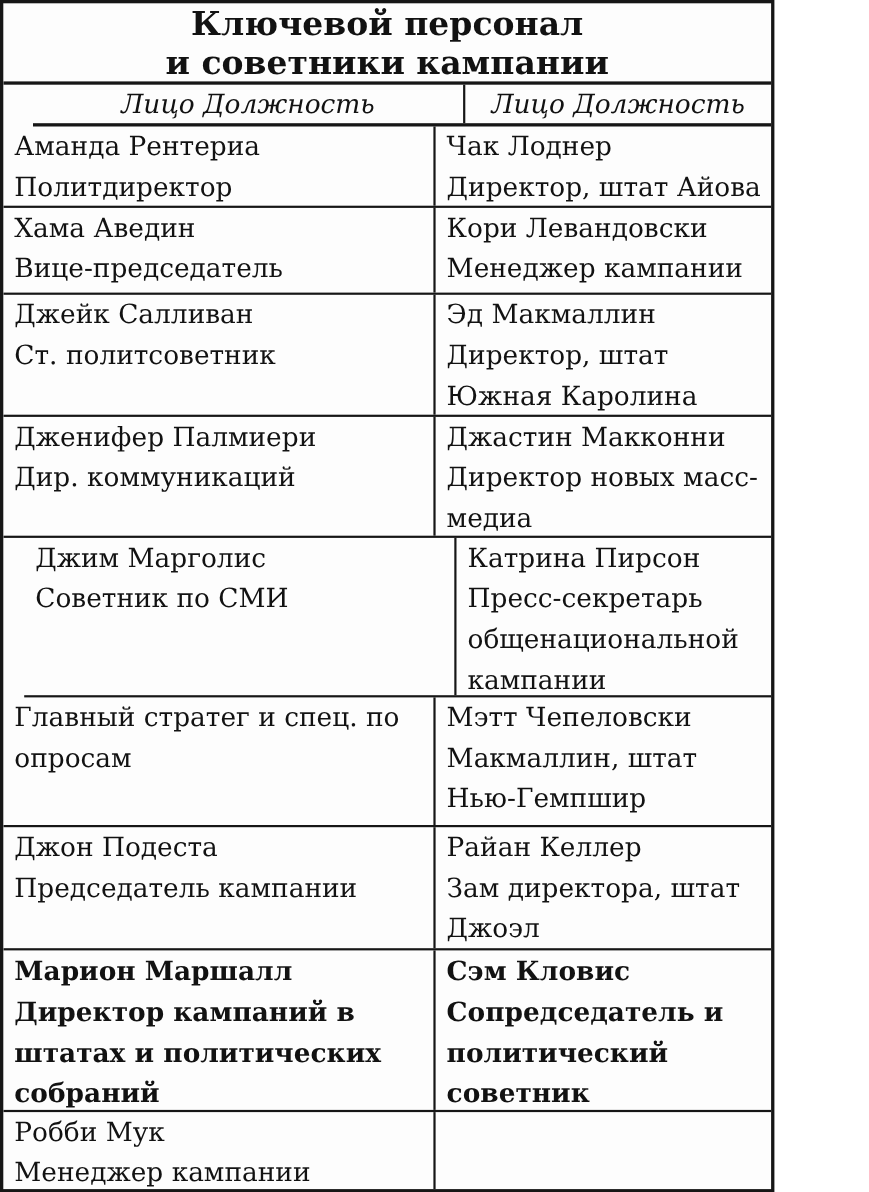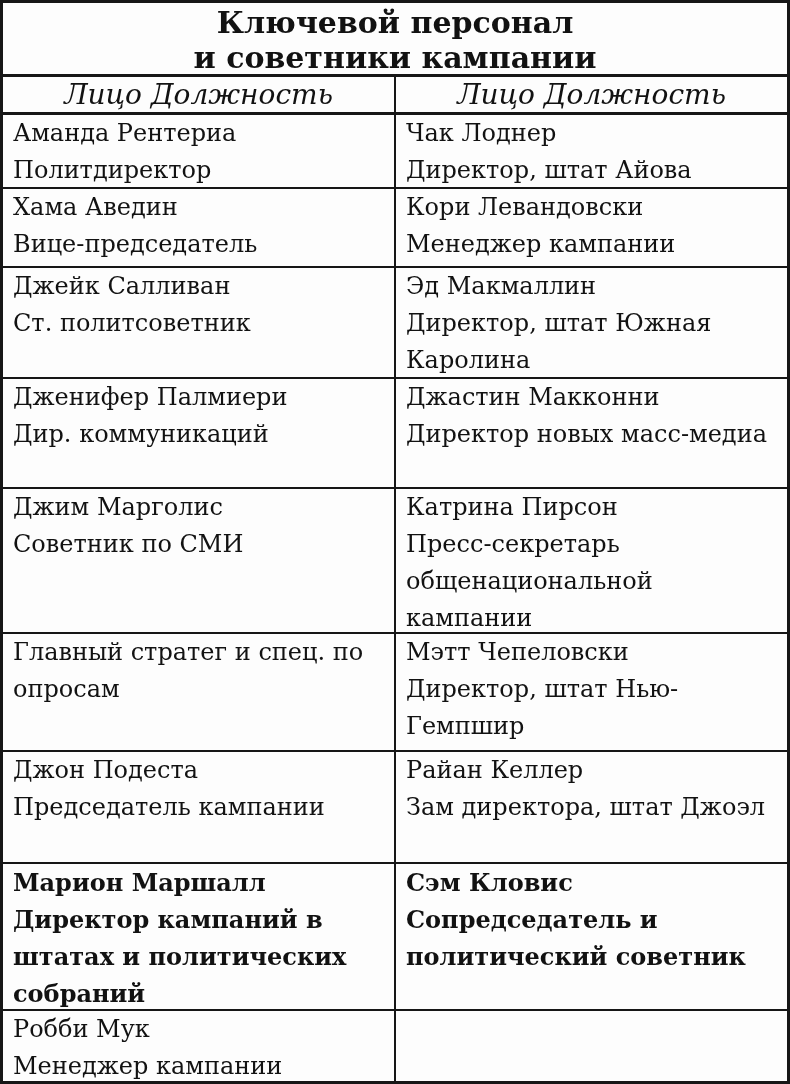--- a/index.html
+++ b/index.html
@@ -1,19 +1,19 @@
 <!DOCTYPE html>
 <html><head>
 <meta charset="utf-8">
 <style>
   html, body { margin: 0; padding: 0; background: #ffffff; }
   body { width: 790px; height: 1084px; overflow: hidden; }
   .ptable {
     box-sizing: border-box;
-    width: 790px; height: 1084px;
+    width: 704px; height: 1084px;
     border: 3px solid #161616;
     background: #fdfdfd;
     color: #121212;
     font-family: "DejaVu Serif", "Liberation Serif", serif;
     display: flex; flex-direction: column;
     overflow: hidden;
   }
   .title {
     box-sizing: border-box;
     min-height: 74px;
@@ -23,41 +23,42 @@
     font-size: 30px;
     line-height: 35px;
     padding-top: 2px;
   }
   .chead {
     box-sizing: border-box;
     min-height: 38px;
     border-bottom: 3px solid #161616;
     display: flex;
     font-style: italic;
-    font-size: 28px;
+    font-size: 24px;
+    margin-left: 27px;
   }
   .chead .cell { display: flex; align-items: center; justify-content: center; padding: 0; }
   .cell { box-sizing: border-box; }
   .cell.left  { width: 393px; border-right: 2px solid #161616; }
   .cell.right { flex: 1; }
   .trow {
     box-sizing: border-box;
     display: flex;
     border-bottom: 2px solid #161616;
   }
   .trow .cell {
     padding: 0 8px 0 10px;
     font-size: 24px;
     line-height: 37px;
   }
   .ptable > .trow:nth-child(3)  { min-height: 73px;  }
   .ptable > .trow:nth-child(4)  { min-height: 79px;  }
   .ptable > .trow:nth-child(5)  { min-height: 111px; }
   .ptable > .trow:nth-child(6)  { min-height: 110px; }
-  .ptable > .trow:nth-child(7)  { min-height: 142px; }
+  .ptable > .trow:nth-child(7)  { min-height: 142px; margin-left: 19px; }
   .ptable > .trow:nth-child(8)  { min-height: 118px; }
   .ptable > .trow:nth-child(9)  { min-height: 112px; }
   .ptable > .trow:nth-child(10) { min-height: 147px; font-weight: bold; }
   .ptable > .trow:nth-child(11) { min-height: 70px; border-bottom: none; flex: 1; }
 </style>
 </head>
 <body>
 
 <div class="ptable">
 
@@ -125,21 +126,21 @@
       <div>Пресс-секретарь общенациональной кампании</div>
     </div>
   </div>
 
   <div class="trow">
     <div class="cell left">
       <div>Главный стратег и спец. по опросам</div>
     </div>
     <div class="cell right">
       <div>Мэтт Чепеловски</div>
-      <div>Директор, штат Нью-Гемпшир</div>
+      <div>Макмаллин, штат Нью-Гемпшир</div>
     </div>
   </div>
 
   <div class="trow">
     <div class="cell left">
       <div>Джон Подеста</div>
       <div>Председатель кампании</div>
     </div>
     <div class="cell right">
       <div>Райан Келлер</div>

